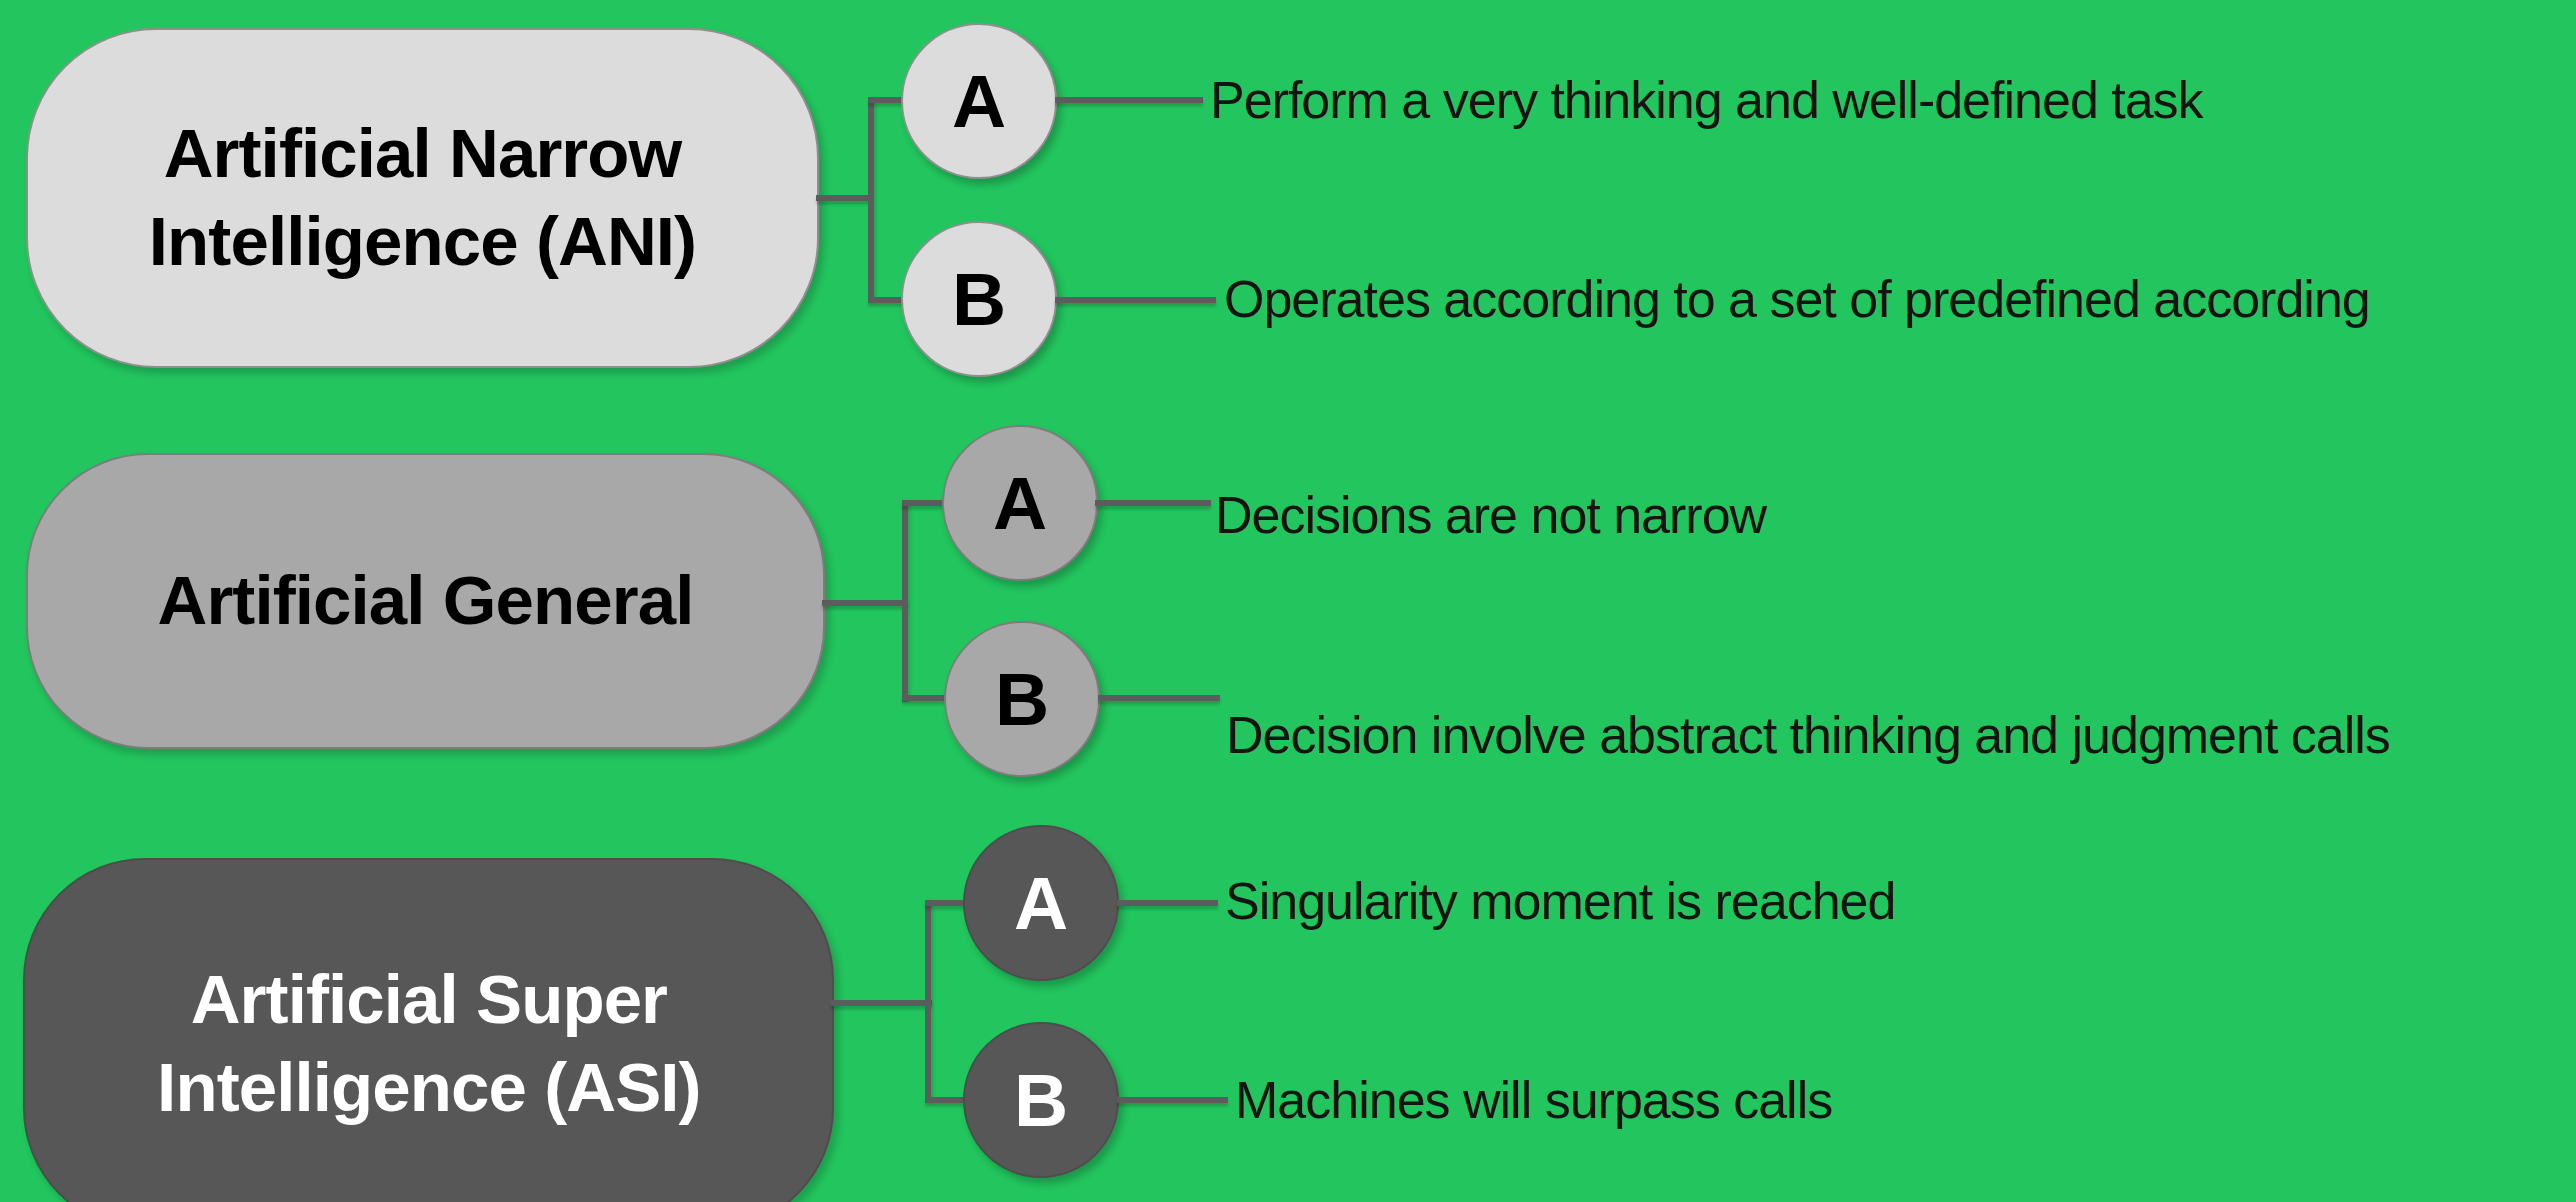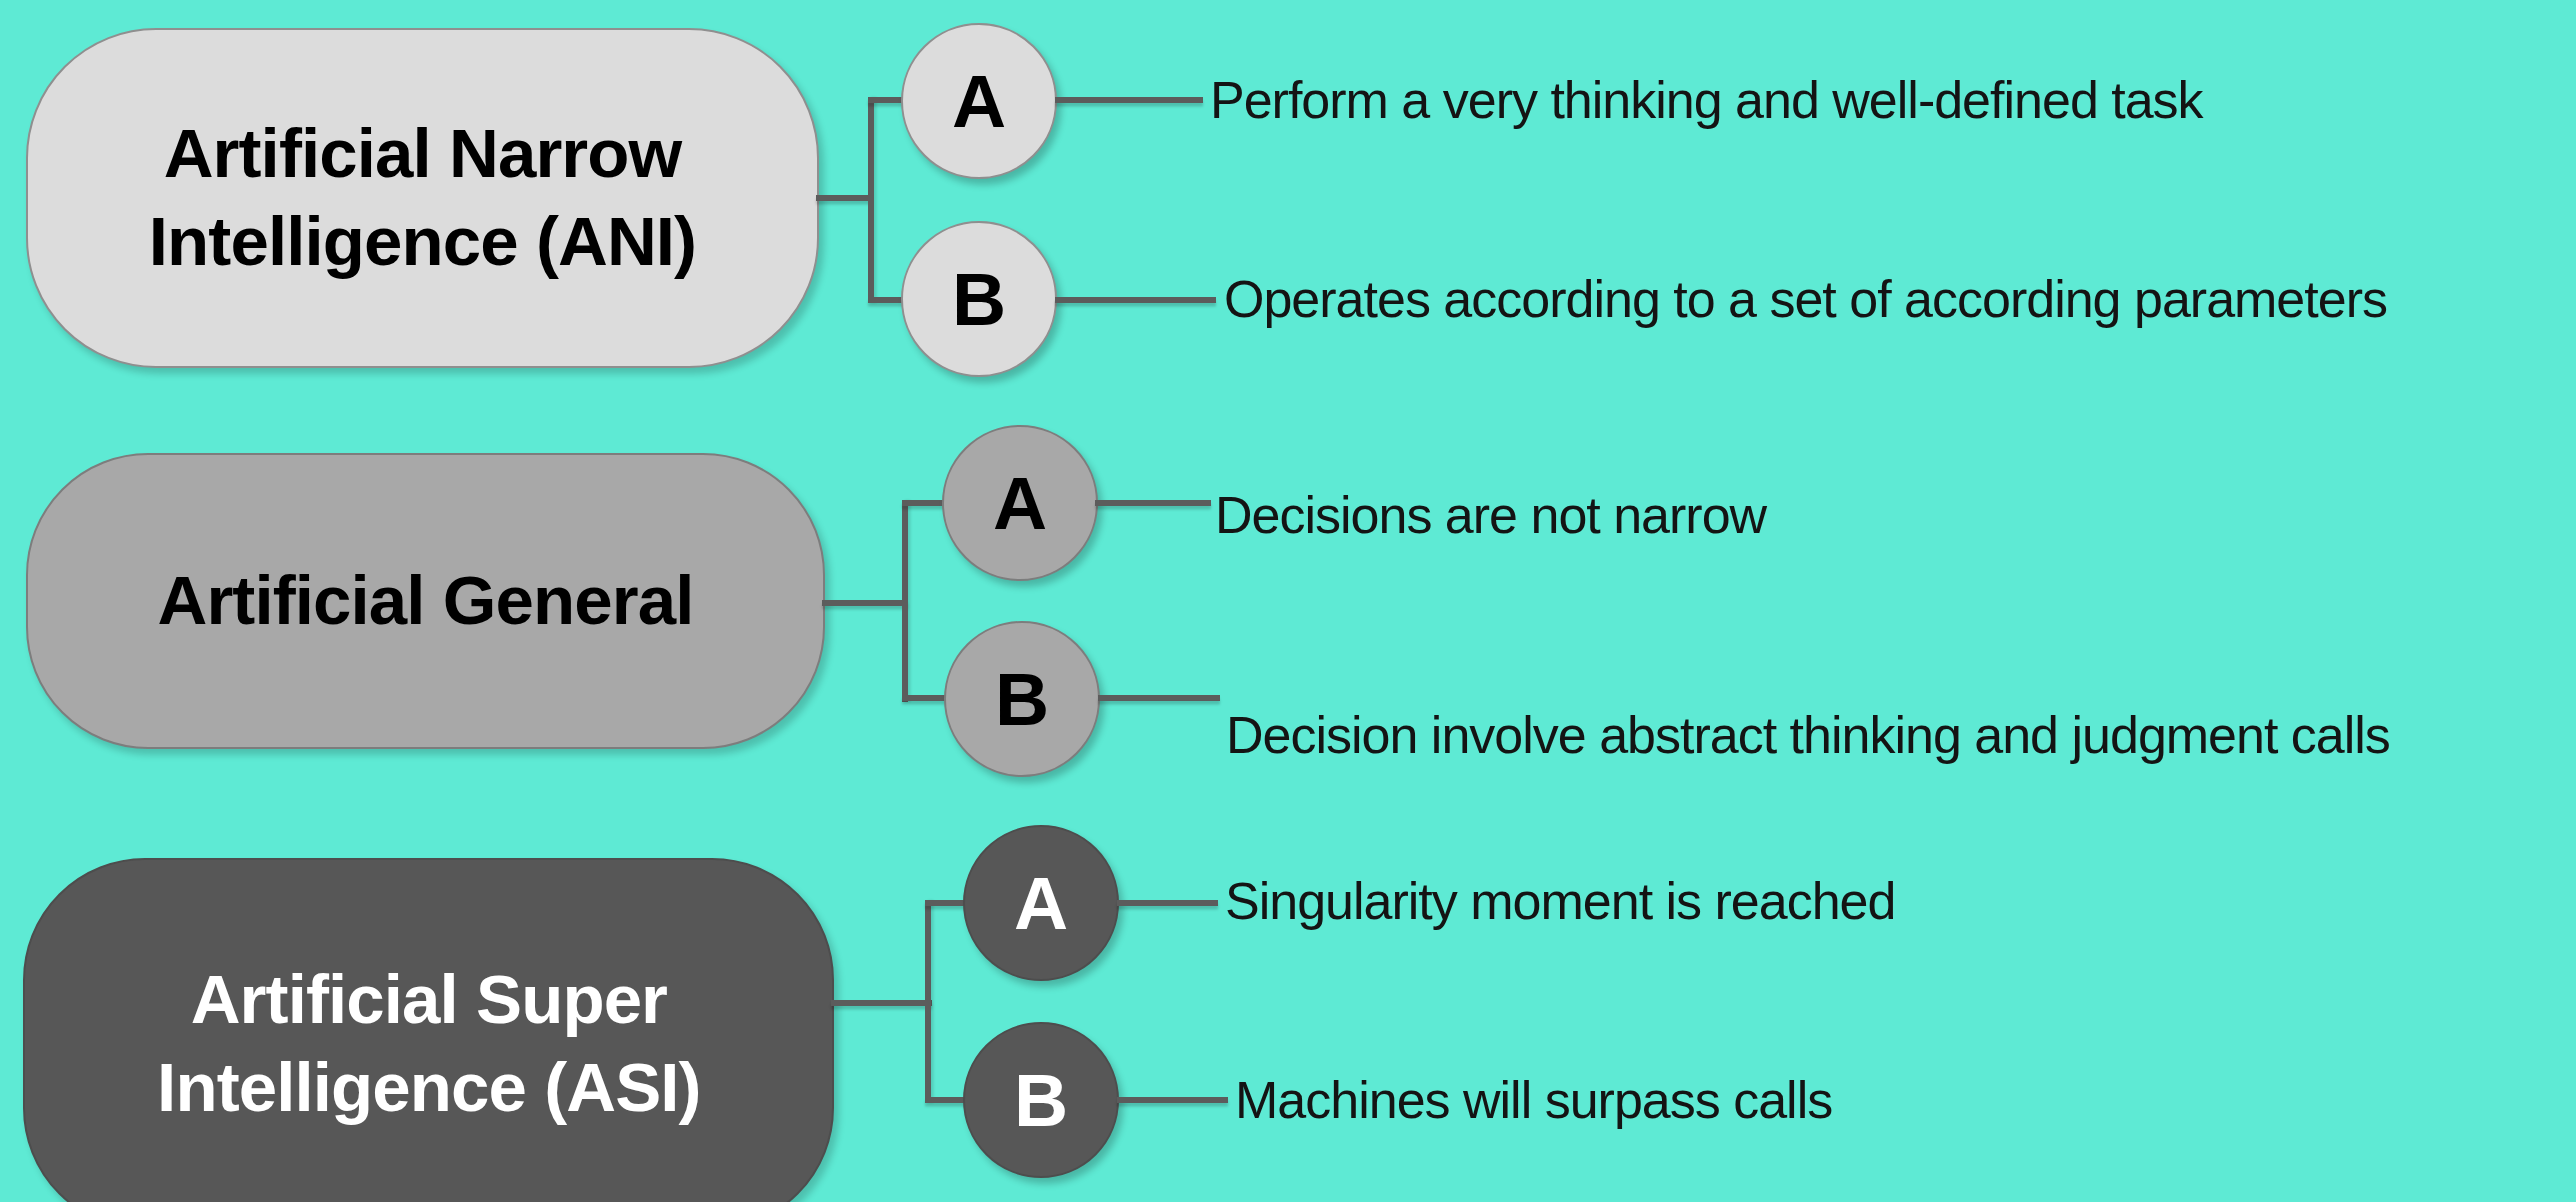--- a/index.html
+++ b/index.html
@@ -1,20 +1,20 @@
 <!DOCTYPE html>
 <html style="font-size:14px"><head>
 <meta charset="utf-8">
 <style>
   html, body { margin: 0; padding: 0; background: #ffffff; }
   #stage {
     position: relative;
     width: 2576px;
     height: 1203px;
-    background: #5eead4;
+    background: #22c55e;
     font-family: "Liberation Sans", sans-serif;
     overflow: hidden;
   }
   .pill {
     position: absolute;
     display: flex;
     flex-direction: column;
     align-items: center;
     justify-content: center;
     text-align: center;
@@ -83,21 +83,21 @@
     <span>A</span>
   </div>
   <div class="branch-circle" style="left: 901px; top: 221px; background-color: rgb(220, 220, 220); border-color: rgb(143, 143, 143); color: rgb(0, 0, 0);">
     <span>B</span>
   </div>
 
   <div class="hline" style="left: 1055px; top: 97px; width: 148px; background-color: rgb(92, 92, 92);"></div>
   <div class="hline" style="left: 1055px; top: 297px; width: 161px; background-color: rgb(92, 92, 92);"></div>
 
   <div class="desc" style="left: 1210px; top: 71px; color: rgb(20, 20, 20);">Perform a very thinking and well-defined task</div>
-  <div class="desc" style="left: 1224px; top: 270px; color: rgb(20, 20, 20);">Operates according to a set of according parameters</div>
+  <div class="desc" style="left: 1224px; top: 270px; color: rgb(20, 20, 20);">Operates according to a set of predefined according</div>
 
   <div class="pill" style="left: 26px; top: 453px; width: 799px; height: 296px; border-radius: 122px; background-color: rgb(168, 168, 168); border-color: rgb(125, 125, 125); color: rgb(0, 0, 0);">
     <span>Artificial General</span>
   </div>
 
   <div class="hline" style="left: 822px; top: 600px; width: 86px; background-color: rgb(92, 92, 92);"></div>
   <div class="vline" style="left: 902px; top: 500px; height: 202px; background-color: rgb(92, 92, 92);"></div>
   <div class="hline" style="left: 902px; top: 500px; width: 43px; background-color: rgb(92, 92, 92);"></div>
   <div class="hline" style="left: 902px; top: 695px; width: 45px; background-color: rgb(92, 92, 92);"></div>
 

